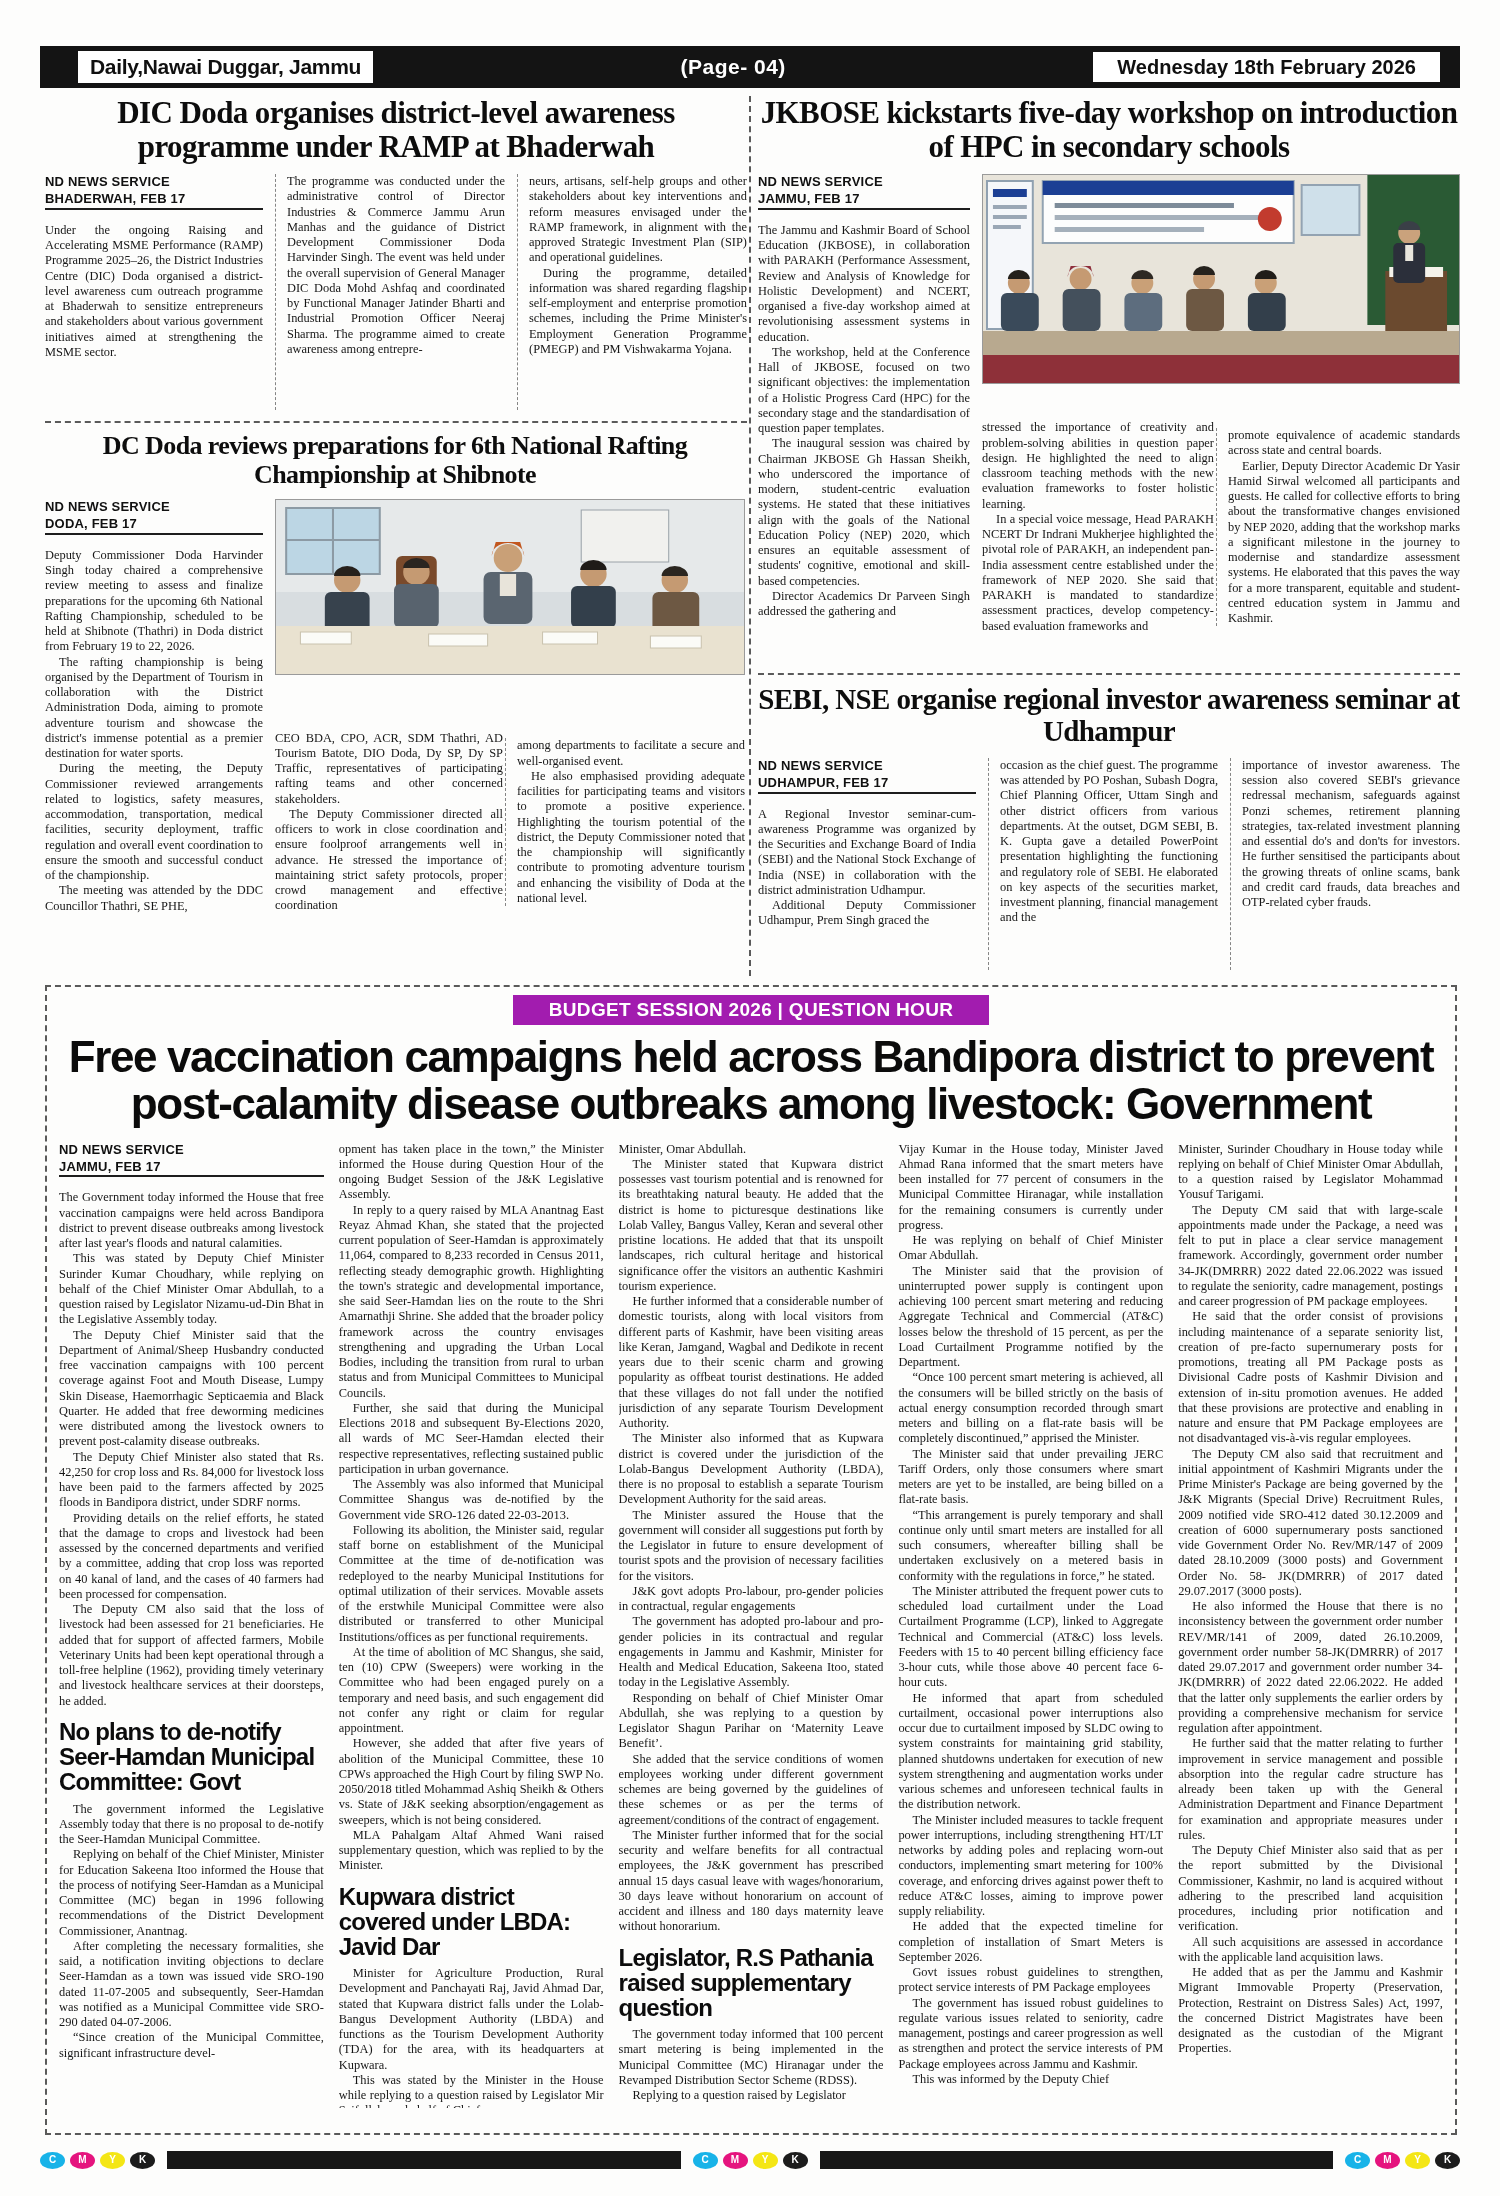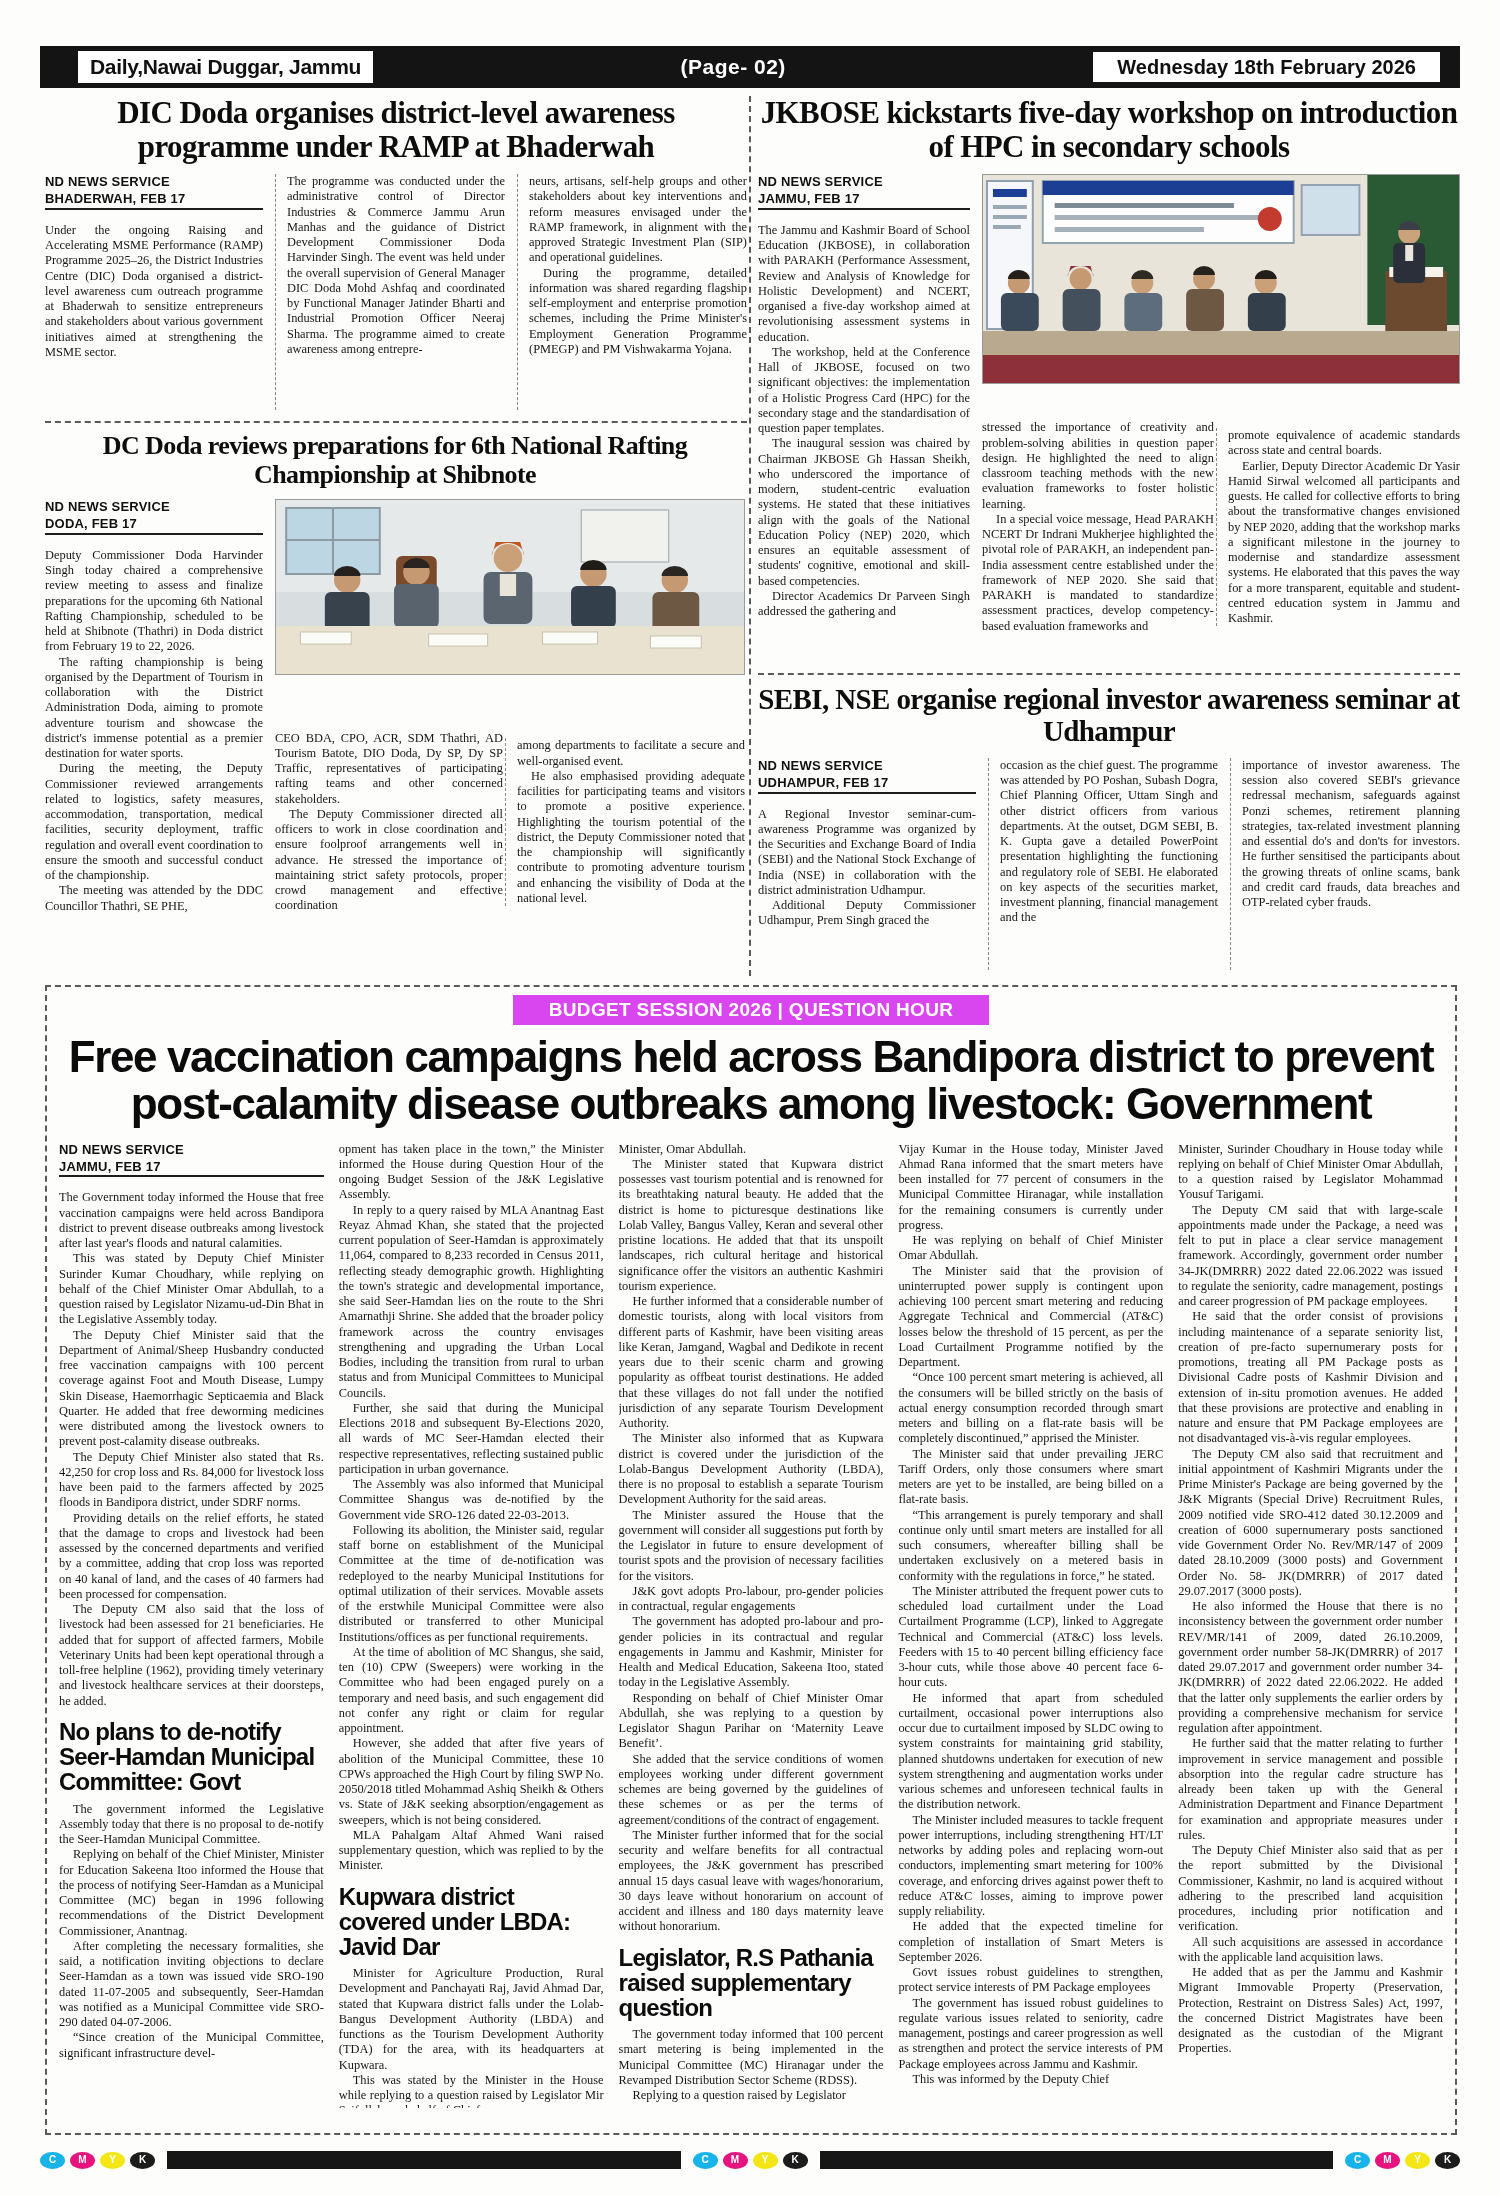--- a/index.html
+++ b/index.html
@@ -39,21 +39,21 @@
   .subcols .col{flex:1;min-width:0;overflow:hidden;}
   .subcols .col + .col{border-left:1.5px dashed #858585;padding-left:11px;}
   .photo{border:1px solid #9a9a9a;overflow:hidden;background:#dcd8ce;}
 
   
   .hdash{border-top:2.5px dashed #5a5a5a;height:0;}
   .vdash{border-left:2.5px dashed #5a5a5a;width:0;}
 
   
   .bigbox{border:2.5px dashed #5a5a5a;padding:8px 12px 10px;box-sizing:border-box;background:#fdfdfc;}
-  .kicker{display:table;margin:0 auto 8px;background:#d946ef;color:#fff;
+  .kicker{display:table;margin:0 auto 8px;background:#a21caf;color:#fff;
           font:700 19px/1.35 "Liberation Sans",sans-serif;padding:2px 36px;letter-spacing:0.3px;}
   .bigheadline{font:700 44px/1.08 "Liberation Sans",sans-serif;letter-spacing:-1.4px;
                text-align:center;margin:4px 0 14px;color:#0b0b0b;}
   .bigcols{display:flex;gap:15px;}
   .bigcol{flex:1;min-width:0;overflow:hidden;height:966px;}
 
   
   .footer{display:flex;align-items:center;gap:12px;}
   .cmyk{display:flex;gap:5px;align-items:center;}
   .dot{width:25px;height:17px;border-radius:50%;color:#fff;
@@ -61,21 +61,21 @@
   .dot.c{background:#18b3e8}.dot.m{background:#e5147e}.dot.y{background:#f4e615}.dot.k{background:#1c1c1c}
   .bar{flex:1;height:18px;background:#171717;}
 </style>
 </head>
 <body>
 
 <div class="page">
 
   <div class="abs hdr" style="left:40px;top:46px;width:1420px;height:42px;">
     <div class="masthead">Daily,Nawai Duggar, Jammu</div>
-    <div class="pagelabel">(Page- 02)</div>
+    <div class="pagelabel">(Page- 04)</div>
     <div class="datebox">Wednesday 18th February 2026</div>
   </div>
 
   <div class="abs" style="left:45px;top:96px;width:702px;height:320px;overflow:hidden;">
     <h2 class="headline">DIC Doda organises district-level awareness programme under RAMP at Bhaderwah</h2>
     <div class="cols3" style="height:236px;">
       <div class="col">
         <div class="byline">
           <div>ND NEWS SERVICE</div>
           <div>BHADERWAH, FEB 17</div>

